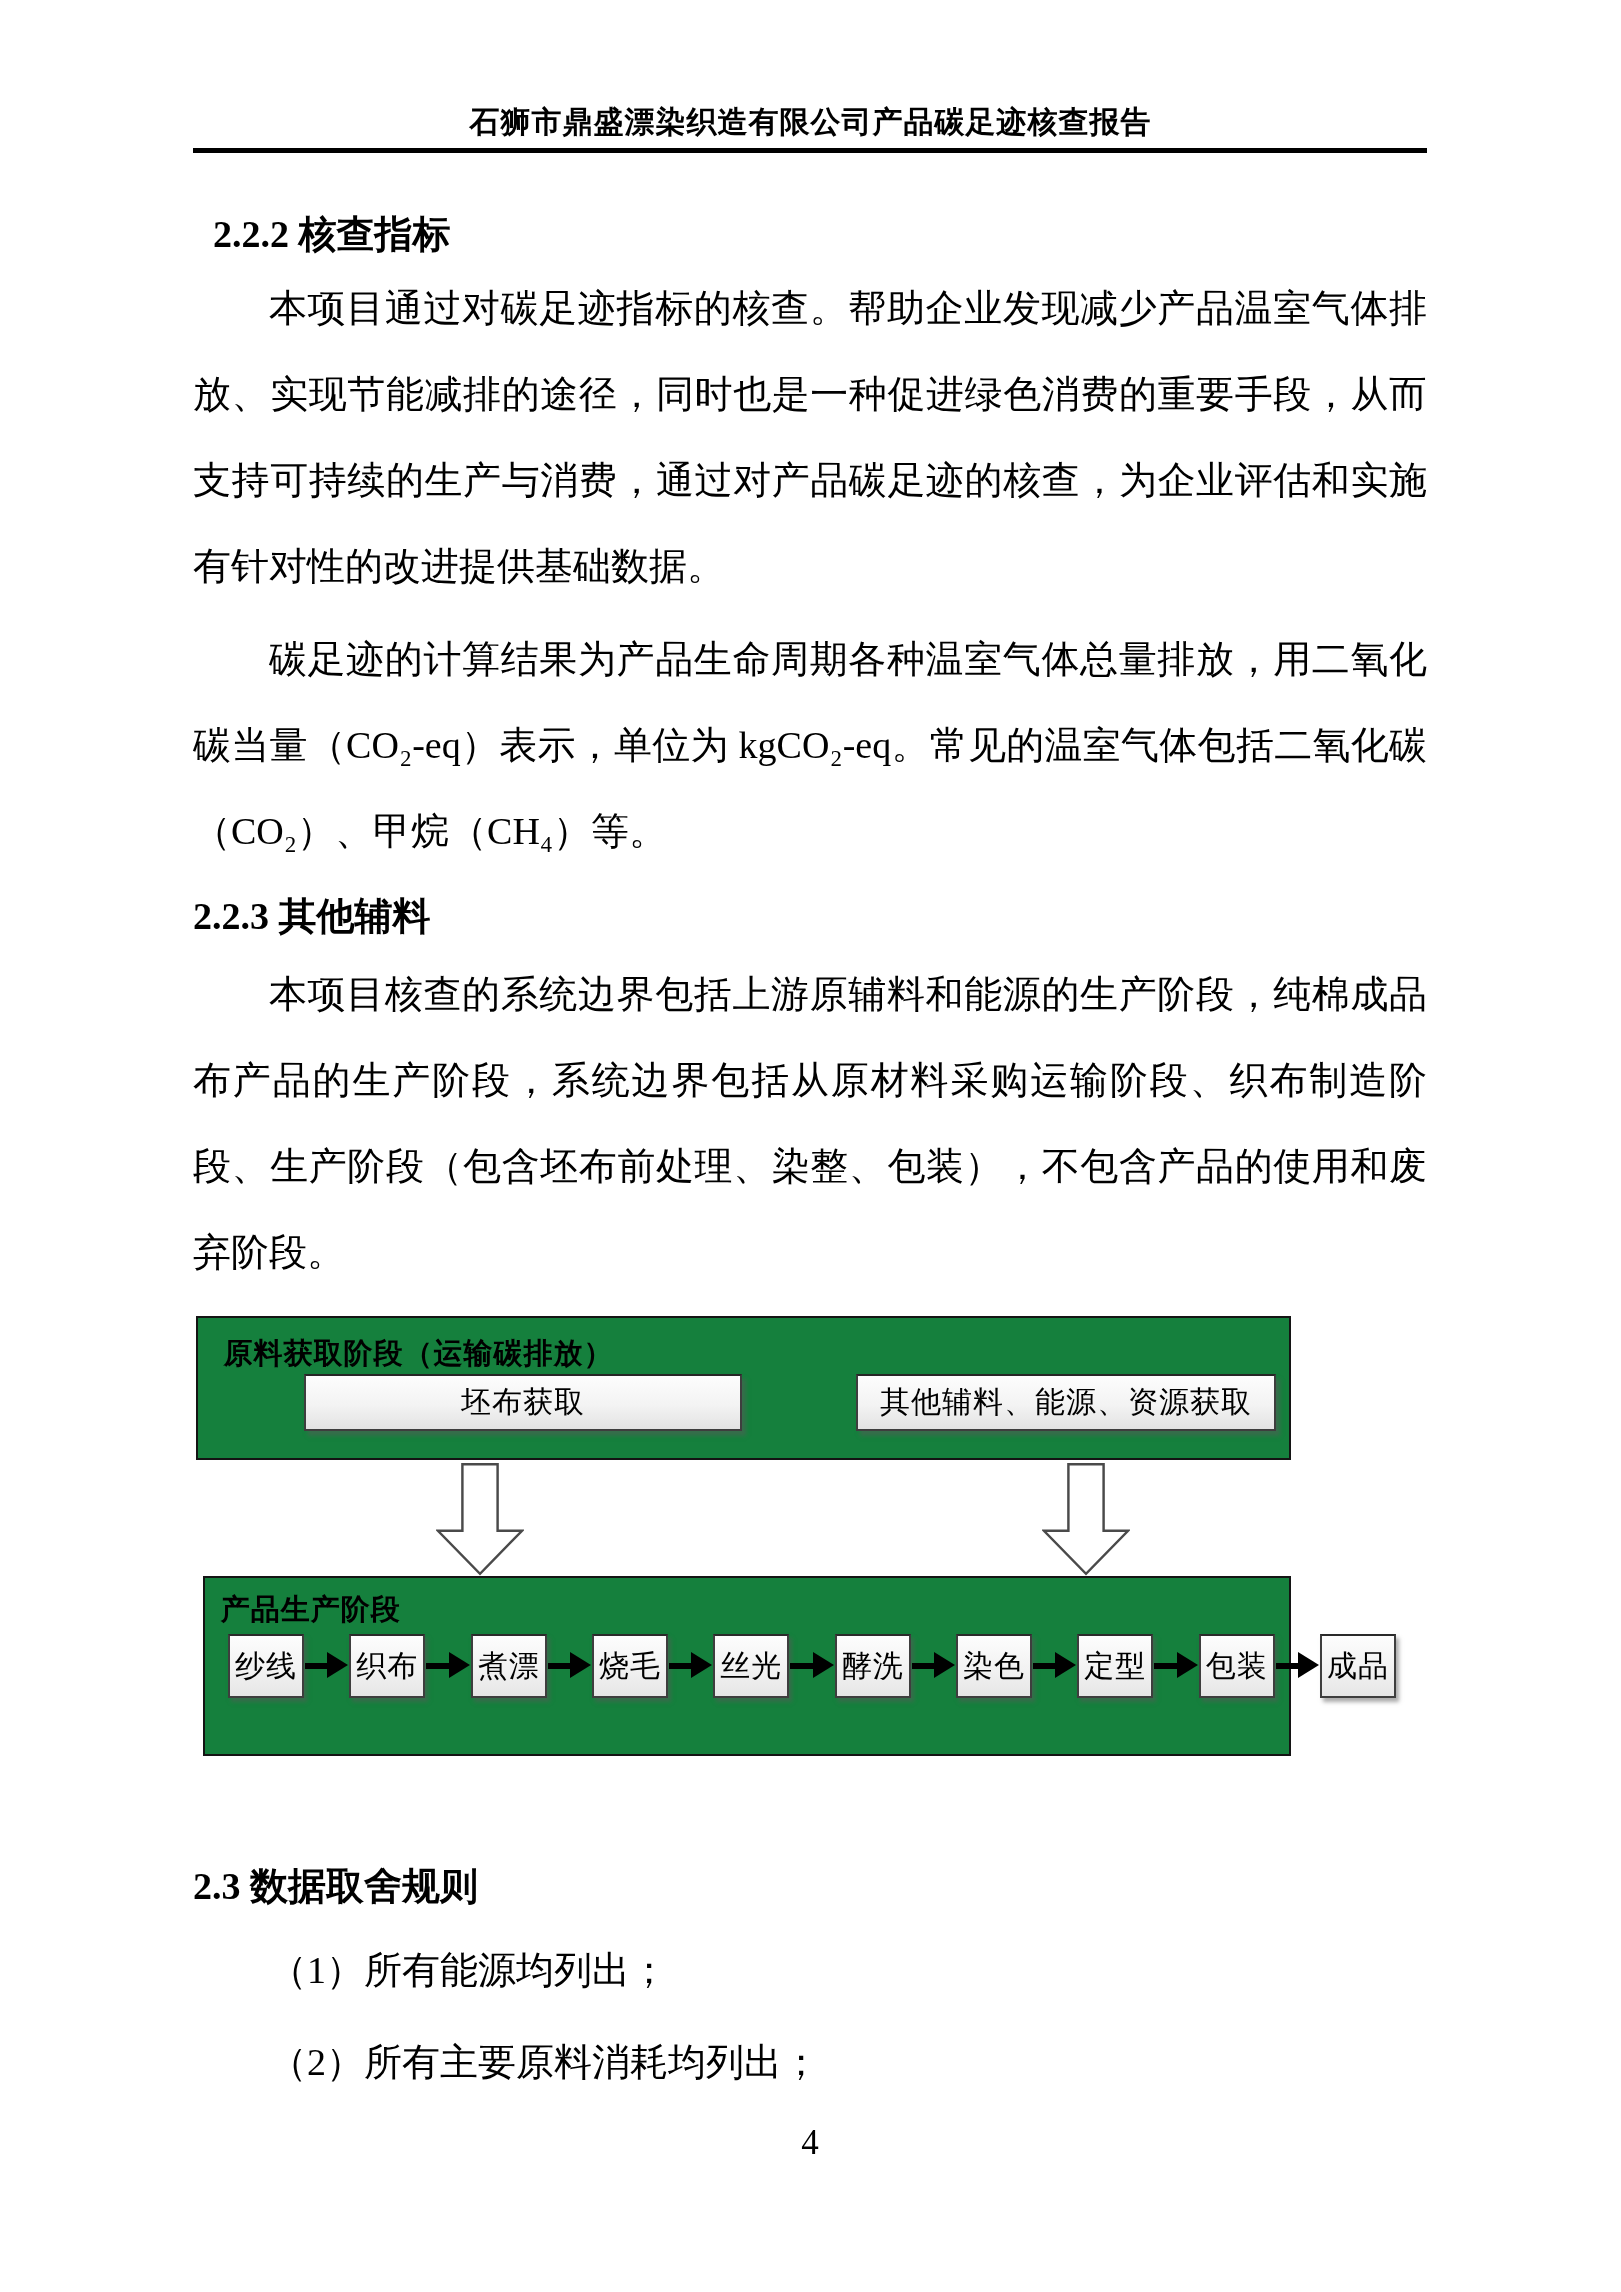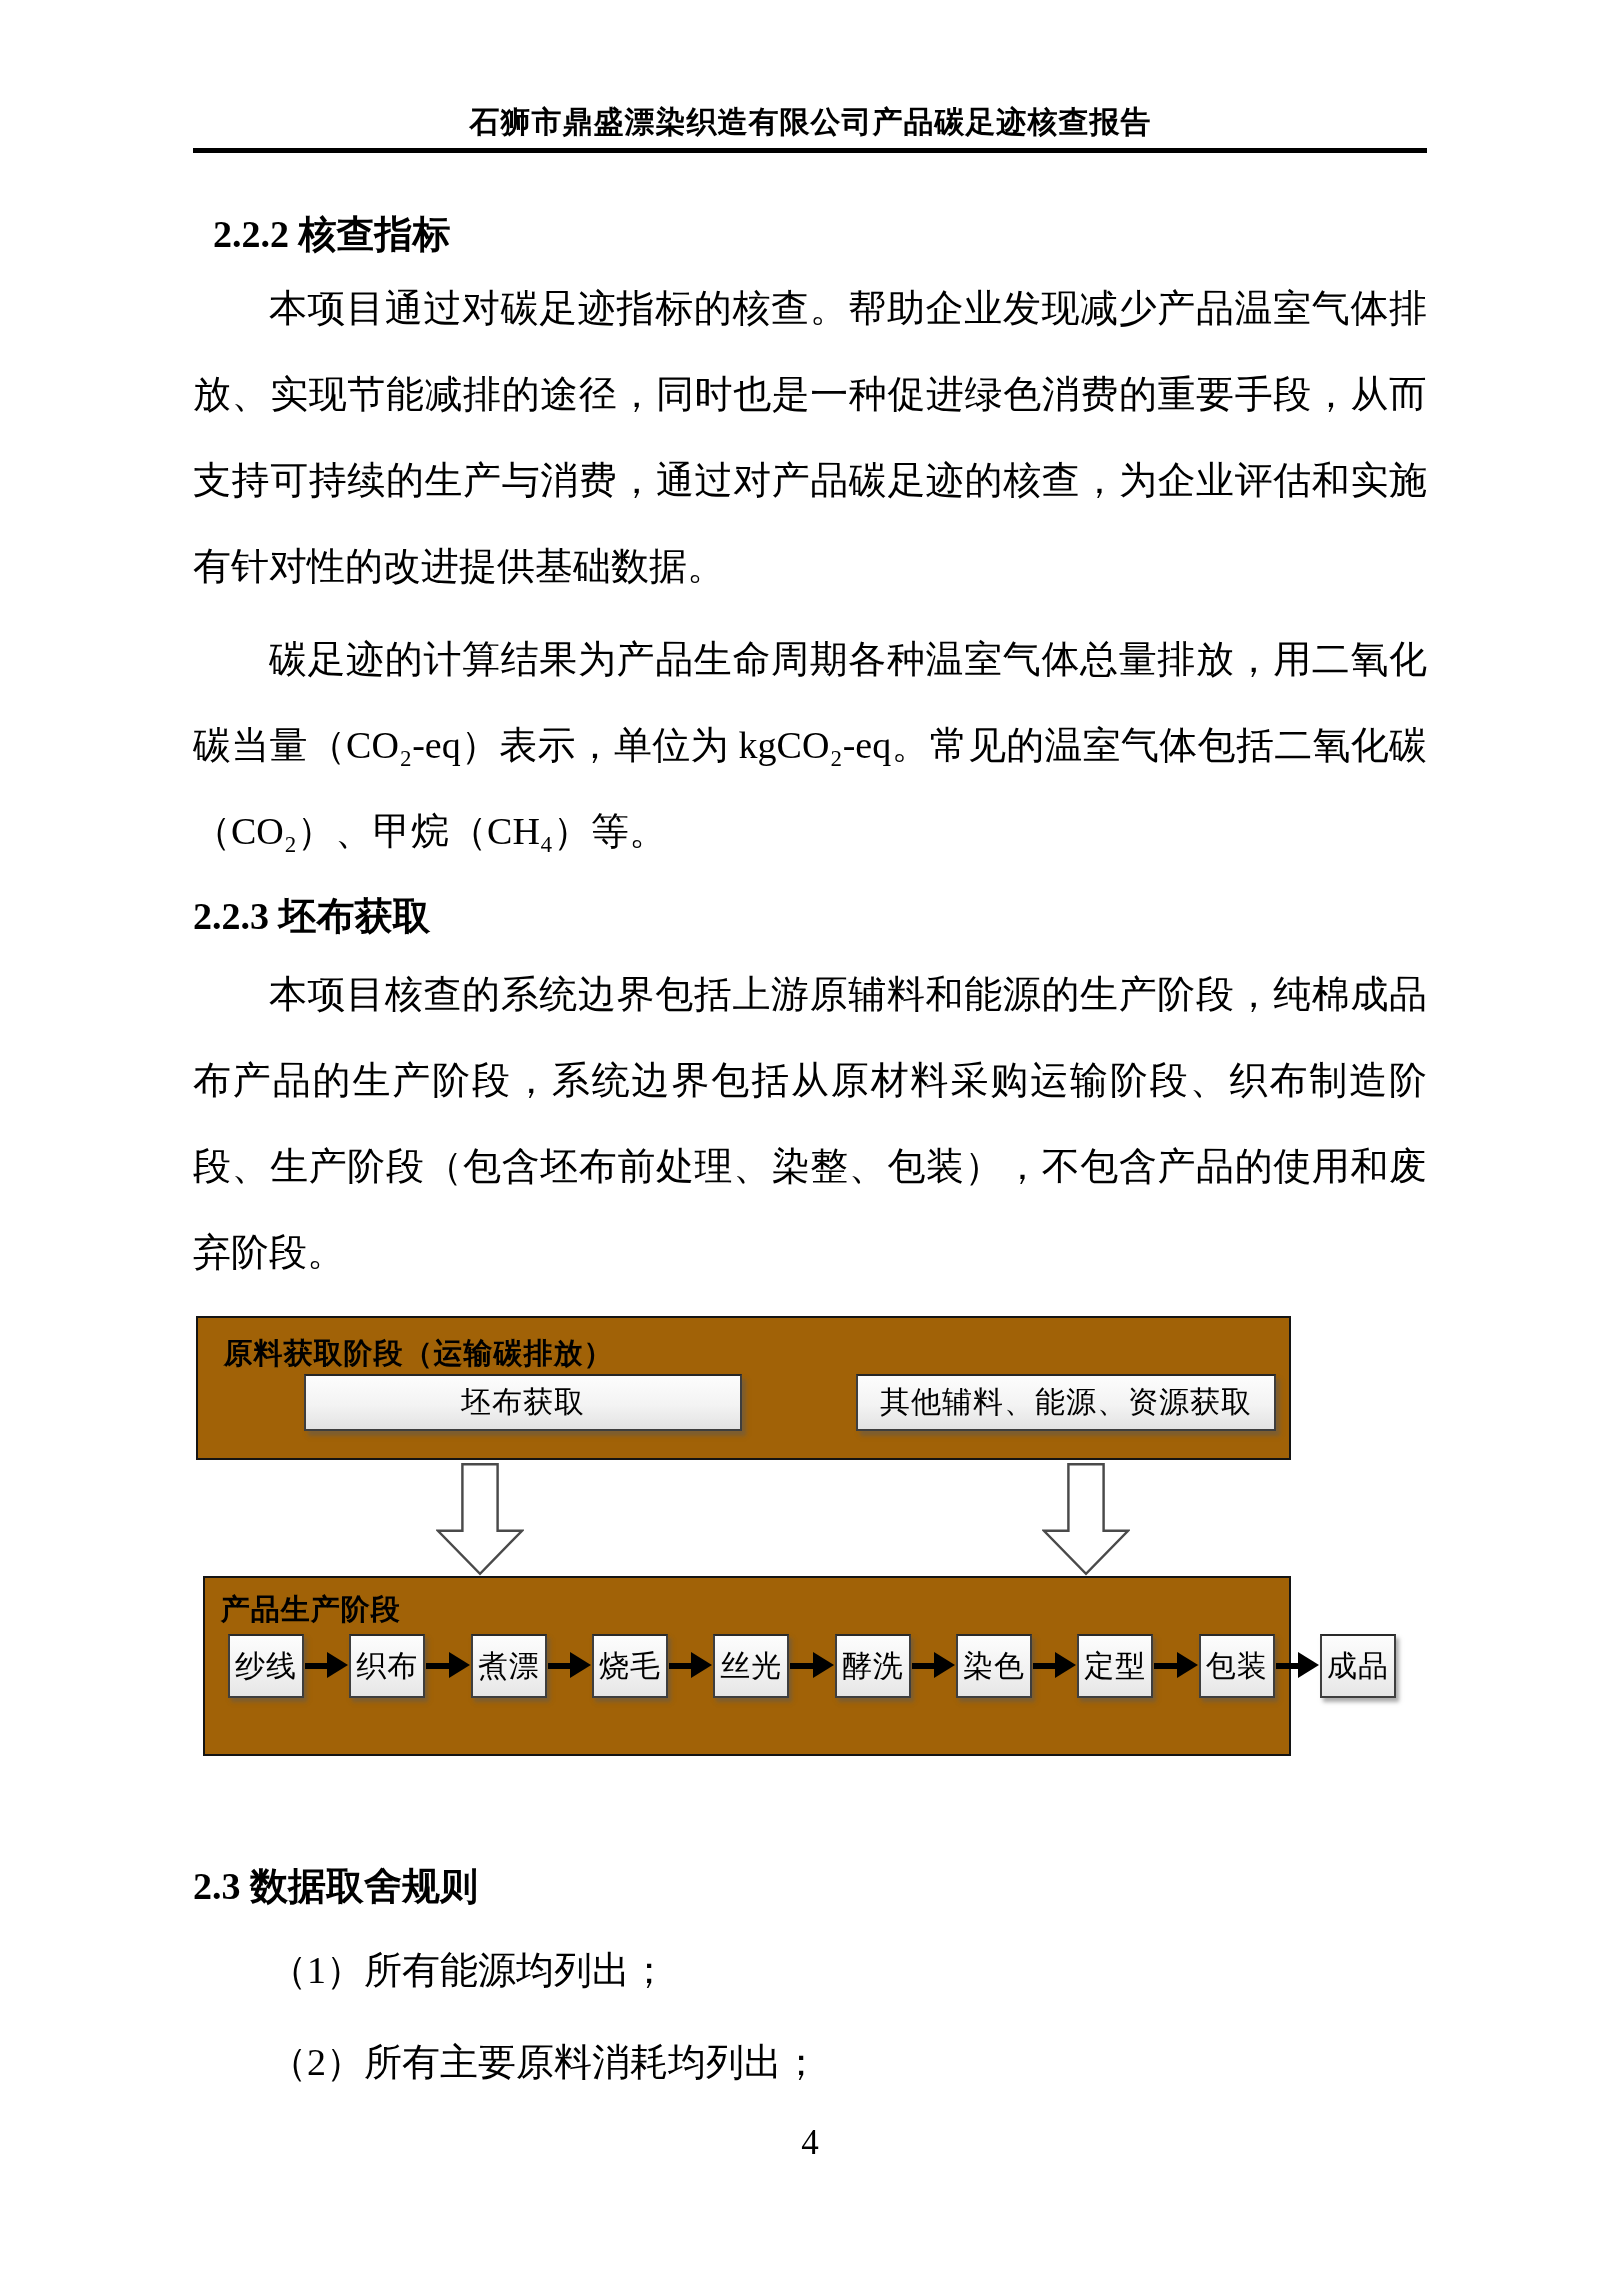--- a/index.html
+++ b/index.html
@@ -55,21 +55,21 @@
 
   .page-number{
     left:193px;width:1234px;top:2123px;
     text-align:center;font-size:35px;
   }
 
   
   .outer-box{
     box-sizing:border-box;
     border:2.9px solid #141414;
-    background:#a16207;
+    background:#15803d;
   }
   #stage1{left:196px;top:1316px;width:1095px;height:144px;}
   #stage2{left:203px;top:1576px;width:1088px;height:180px;}
   .stage-label{
     position:absolute;font-size:29px;font-weight:600;letter-spacing:1px;
   }
   #stage1-label{left:25.5px;top:15.7px;}
   #stage2-label{left:15.7px;top:11.8px;}
 
   .acq-box{
@@ -122,21 +122,21 @@
 
 <div class="page">
 
   <div class="abs header-title">石狮市鼎盛漂染织造有限公司产品碳足迹核查报告</div>
   <div class="abs header-rule"></div>
 
   <div class="abs heading" id="h222">2.2.2 核查指标</div>
   <div class="abs para" id="para1">本项目通过对碳足迹指标的核查。帮助企业发现减少产品温室气体排放、实现节能减排的途径，同时也是一种促进绿色消费的重要手段，从而支持可持续的生产与消费，通过对产品碳足迹的核查，为企业评估和实施有针对性的改进提供基础数据。</div>
   <div class="abs para" id="para2">碳足迹的计算结果为产品生命周期各种温室气体总量排放，用二氧化碳当量（CO₂-eq）表示，单位为 kgCO₂-eq。常见的温室气体包括二氧化碳（CO₂）、甲烷（CH₄）等。</div>
 
-  <div class="abs heading" id="h223">2.2.3 坯布获取</div>
+  <div class="abs heading" id="h223">2.2.3 其他辅料</div>
   <div class="abs para" id="para3">本项目核查的系统边界包括上游原辅料和能源的生产阶段，纯棉成品布产品的生产阶段，系统边界包括从原材料采购运输阶段、织布制造阶段、生产阶段（包含坯布前处理、染整、包装），不包含产品的使用和废弃阶段。</div>
 
   <div class="abs outer-box" id="stage1">
     <div class="stage-label" id="stage1-label">原料获取阶段（运输碳排放）</div>
     <div class="acq-box" id="acq-left">坯布获取</div>
     <div class="acq-box" id="acq-right">其他辅料、能源、资源获取</div>
   </div>
 
   <svg class="big-arrow" id="big-arrow-1" viewBox="0 0 90 116">
     <polygon points="27,2 63,2 63,70 88,70 45,114 2,70 27,70" fill="#ffffff" stroke="#4a4a4a" stroke-width="2.5"></polygon>

